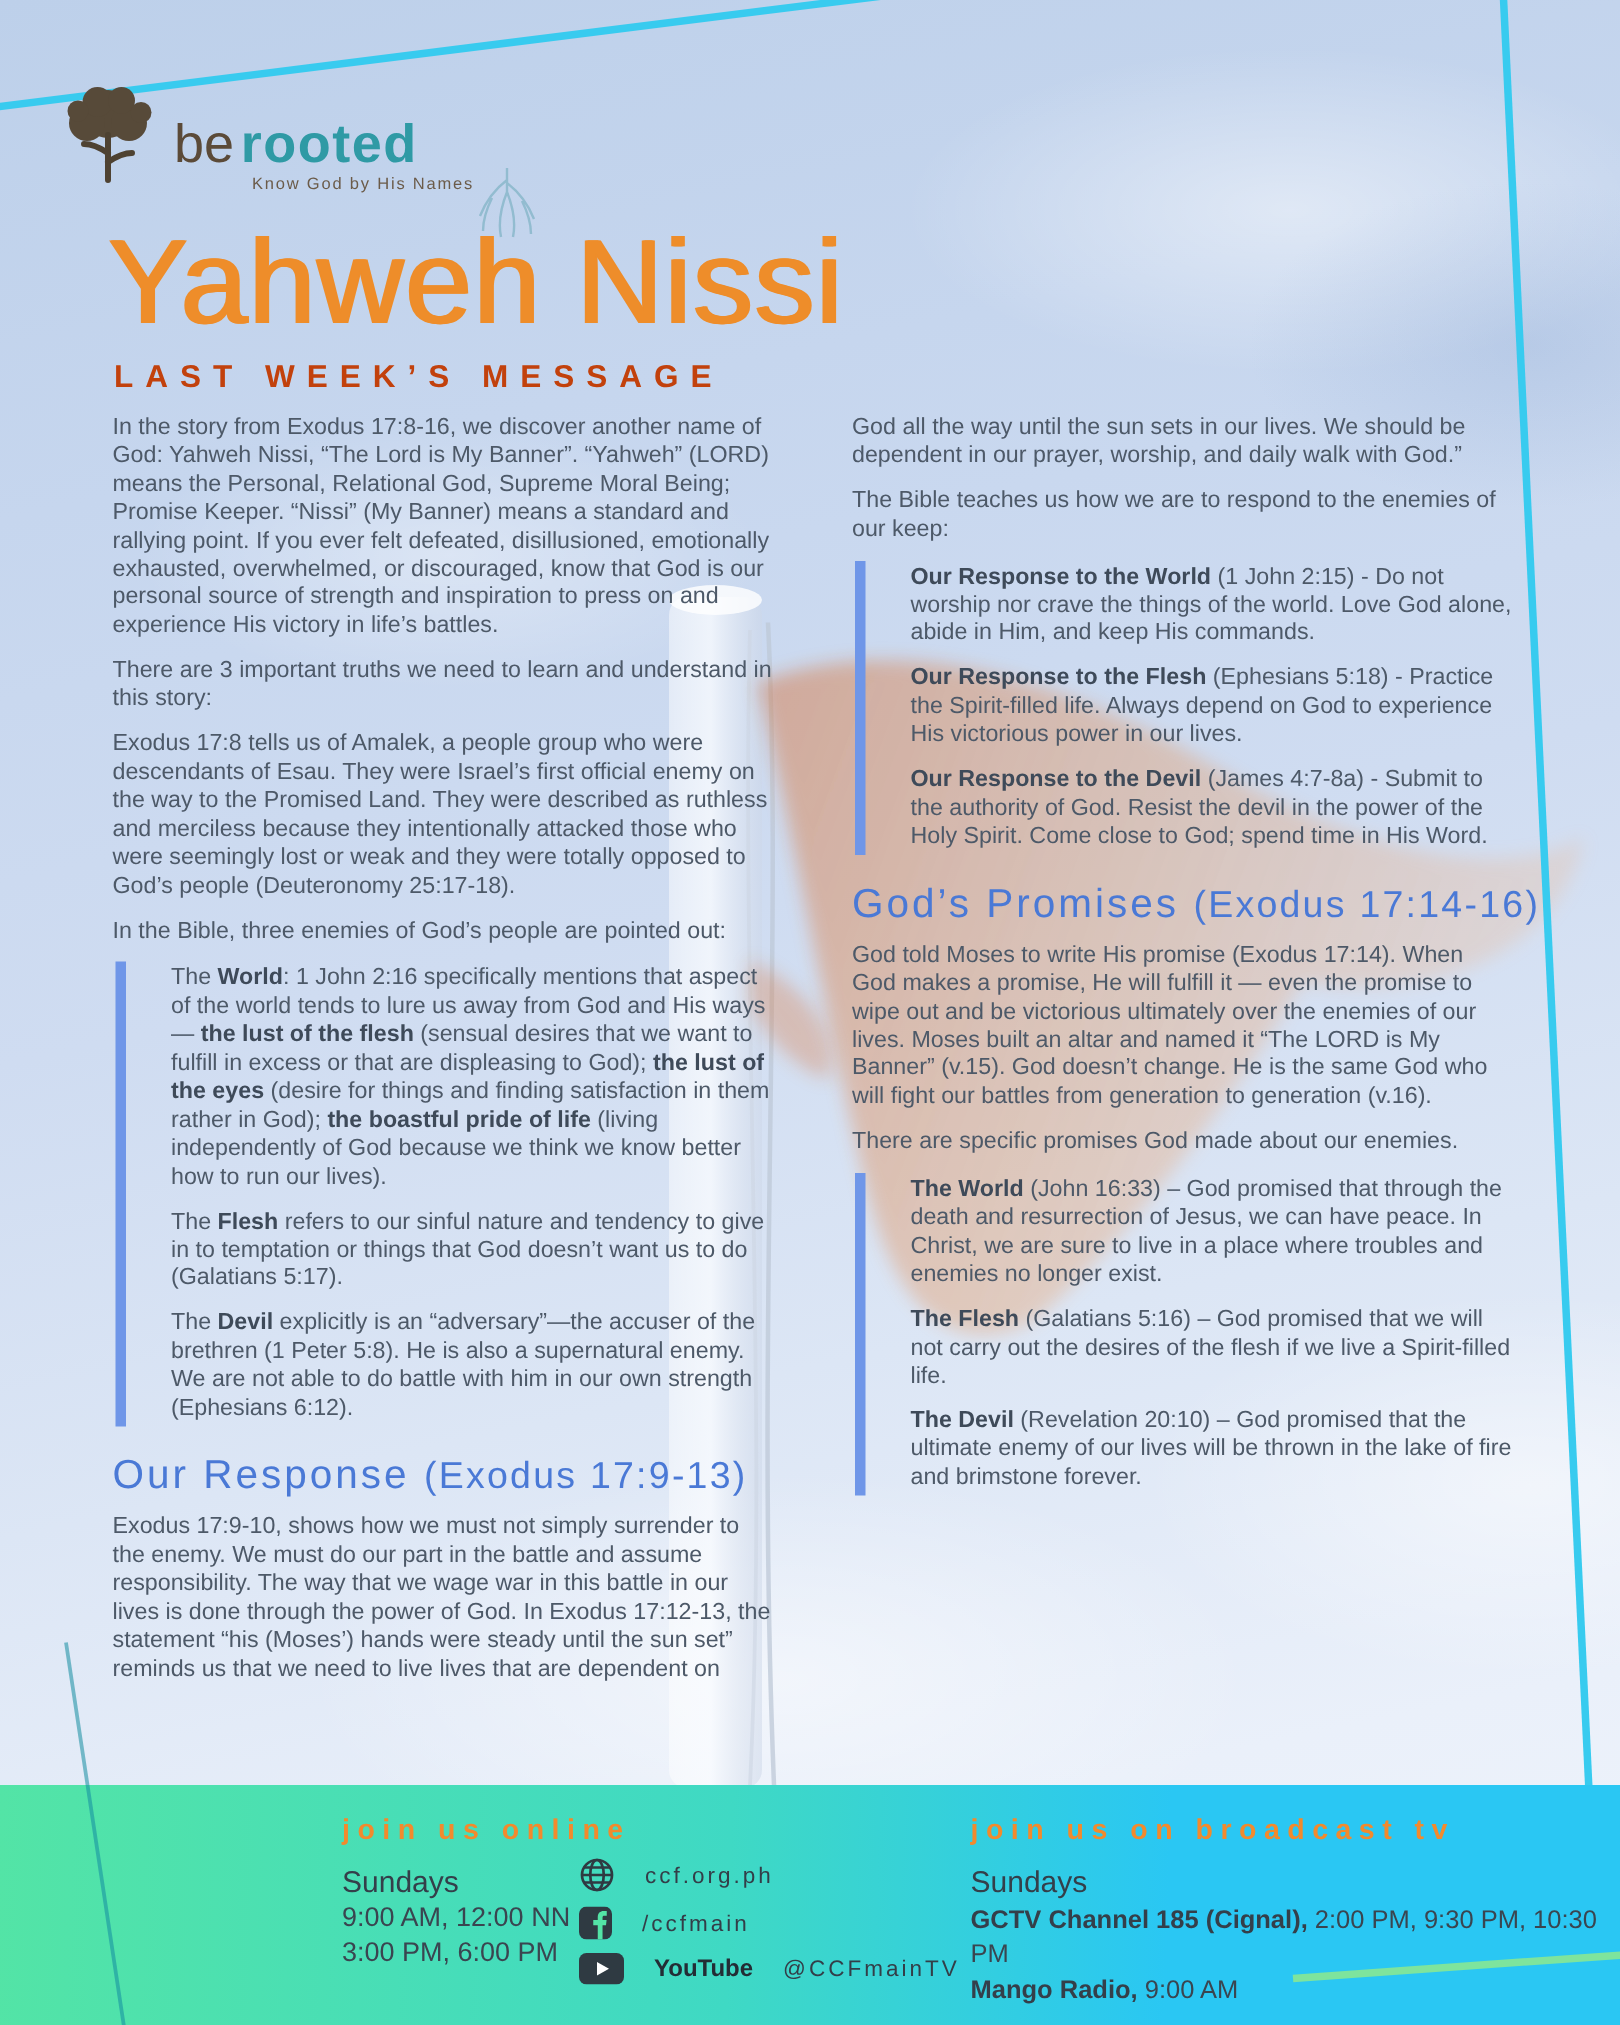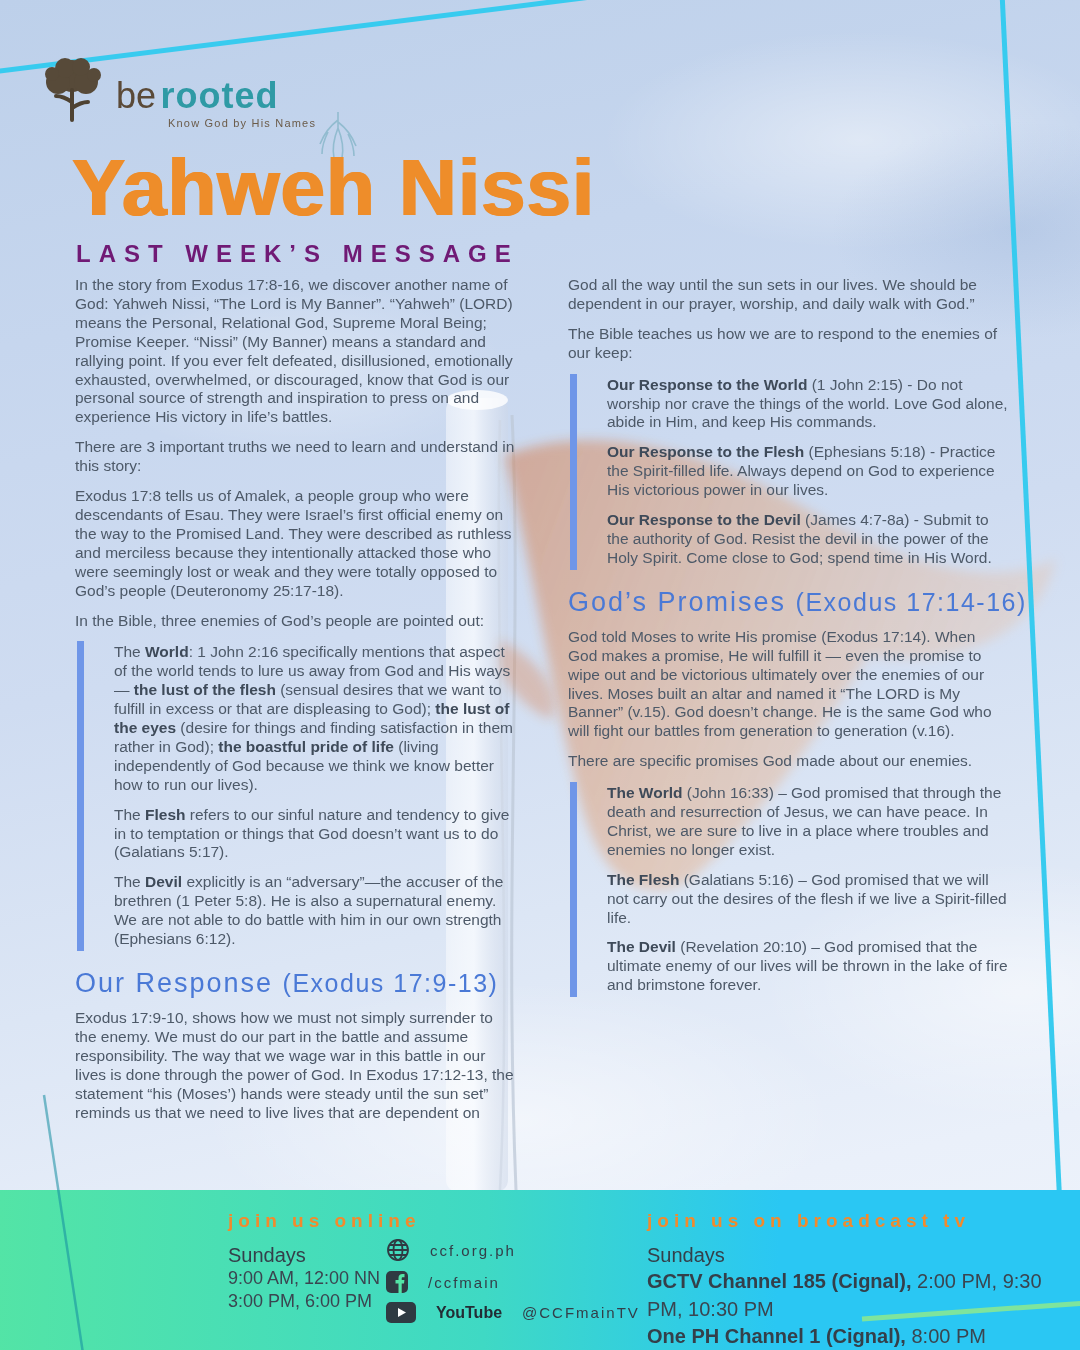--- a/index.html
+++ b/index.html
@@ -17,26 +17,26 @@
   
   .logo{position:absolute;left:38px;top:50px;z-index:2;display:flex;align-items:flex-start;}
   .logo-words{margin-left:6px;margin-top:28px;line-height:1;}
   .logo-be{font-size:36px;color:#5b4a38;font-weight:400;letter-spacing:0;}
   .logo-rooted{font-size:36px;color:#2f9aa5;font-weight:700;letter-spacing:1px;}
   .logo-tagline{font-size:11px;color:#6b5b49;letter-spacing:1.2px;margin-top:4px;margin-left:52px;}
   .roots-svg{margin-left:-6px;margin-top:60px;opacity:.8;}
 
   h1.title{
     position:absolute;left:72px;top:142px;margin:0;z-index:2;
-    font-size:80px;font-weight:700;letter-spacing:1px;color:#ee8d2a;
+    font-size:80px;font-weight:400;letter-spacing:1px;color:#ee8d2a;
     text-shadow:1px 0 0 #ee8d2a, -1px 0 0 #ee8d2a;
   }
   .subtitle{
     position:absolute;left:76px;top:240px;z-index:2;
-    font-size:24px;font-weight:700;letter-spacing:8px;color:#701a75;
+    font-size:21px;font-weight:700;letter-spacing:8px;color:#c2410c;
   }
 
   
   .article{position:absolute;left:75px;top:276px;width:938px;z-index:2;display:flex;gap:52px;}
   .col{width:441px;}
   .col p{margin:0 0 11px 0;font-size:15.5px;line-height:1.22;color:#4d5968;}
   .col p b{color:#3e4a59;}
   h2.sec{
     margin:17px 0 10px 0;font-size:27px;font-weight:400;color:#4a79d6;
     letter-spacing:2px;white-space:nowrap;
@@ -57,21 +57,21 @@
   .ccf-logo span{font-size:40px;font-weight:700;color:#454f57;letter-spacing:-2px;margin-top:-4px;}
   .f-head{font-size:19px;font-weight:700;letter-spacing:5px;color:#f28a2d;}
   .f-day{font-size:20px;font-weight:400;color:#343f4a;margin-top:12px;}
   .f-time{font-size:18px;color:#3a4550;line-height:1.26;}
   .online{position:absolute;left:228px;top:20px;}
   .links{position:absolute;left:386px;top:48px;}
   .link-row{display:flex;align-items:center;gap:20px;margin-bottom:9px;}
   .link-text{font-size:15px;letter-spacing:2px;color:#333e48;}
   .yt-brand{font-size:16px;font-weight:700;color:#232d35;letter-spacing:0;}
   .broadcast{position:absolute;left:600px;top:20px;margin-left:47px;}
-  .b-row{font-size:20px;color:#3a4550;line-height:1.38;}
+  .b-row{font-size:17px;color:#3a4550;line-height:1.38;}
   .b-row b{color:#343f4a;}
 </style>
 </head>
 <body>
 
 <div class="bg">
   <div class="cloud" style="left:600px;top:30px;width:520px;height:220px;background:radial-gradient(ellipse at center,rgba(255,255,255,.45),rgba(255,255,255,0) 70%);"></div>
   <div class="cloud" style="left:90px;top:280px;width:420px;height:180px;background:radial-gradient(ellipse at center,rgba(255,255,255,.35),rgba(255,255,255,0) 70%);"></div>
   <div class="cloud" style="left:760px;top:860px;width:520px;height:260px;background:radial-gradient(ellipse at center,rgba(255,255,255,.5),rgba(255,255,255,0) 70%);"></div>
   <div class="cloud" style="left:200px;top:980px;width:640px;height:280px;background:radial-gradient(ellipse at center,rgba(255,255,255,.5),rgba(255,255,255,0) 70%);"></div>
@@ -203,21 +203,20 @@
       </svg>
       <span class="yt-brand">YouTube</span>
       <span class="link-text">@CCFmainTV</span>
     </div>
   </div>
 
   <div class="broadcast">
     <div class="f-head">join us on broadcast tv</div>
     <div class="f-day" style="margin-top:12px;margin-bottom:1px;">Sundays</div>
     <div class="b-row"><b>GCTV Channel 185 (Cignal),</b> 2:00 PM, 9:30 PM, 10:30 PM</div>
-    <div class="b-row"><b>One PH Channel 1 (Cignal),</b> 8:00 PM</div>
     <div class="b-row"><b>Mango Radio,</b> 9:00 AM</div>
   </div>
 </footer>
 
 <svg class="overlines" width="1080" height="1350">
   <line x1="862" y1="1319" x2="1086" y2="1303" stroke="#7ee49d" stroke-width="5"></line>
   <line x1="44" y1="1095" x2="84" y2="1360" stroke="rgba(20,140,160,0.55)" stroke-width="2.5"></line>
 </svg>
 
 </body></html>

